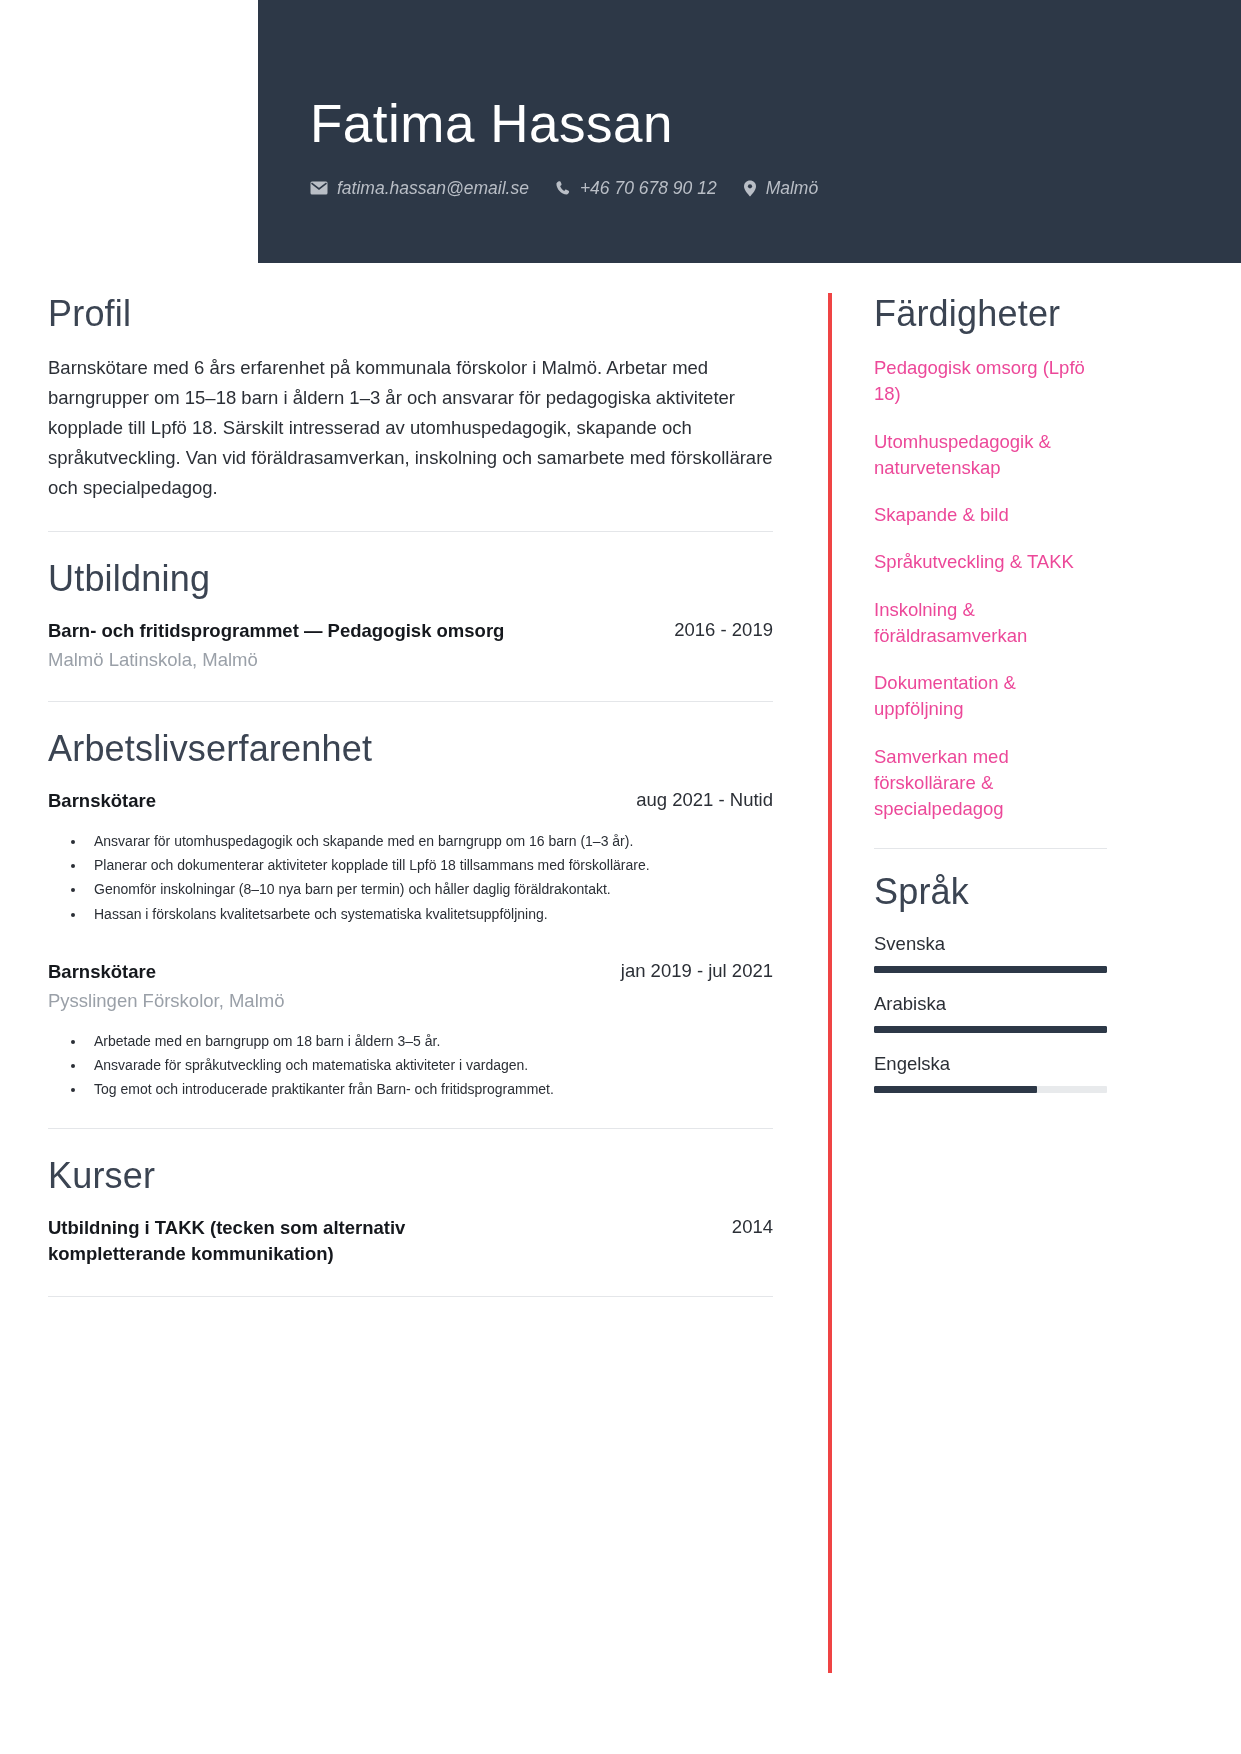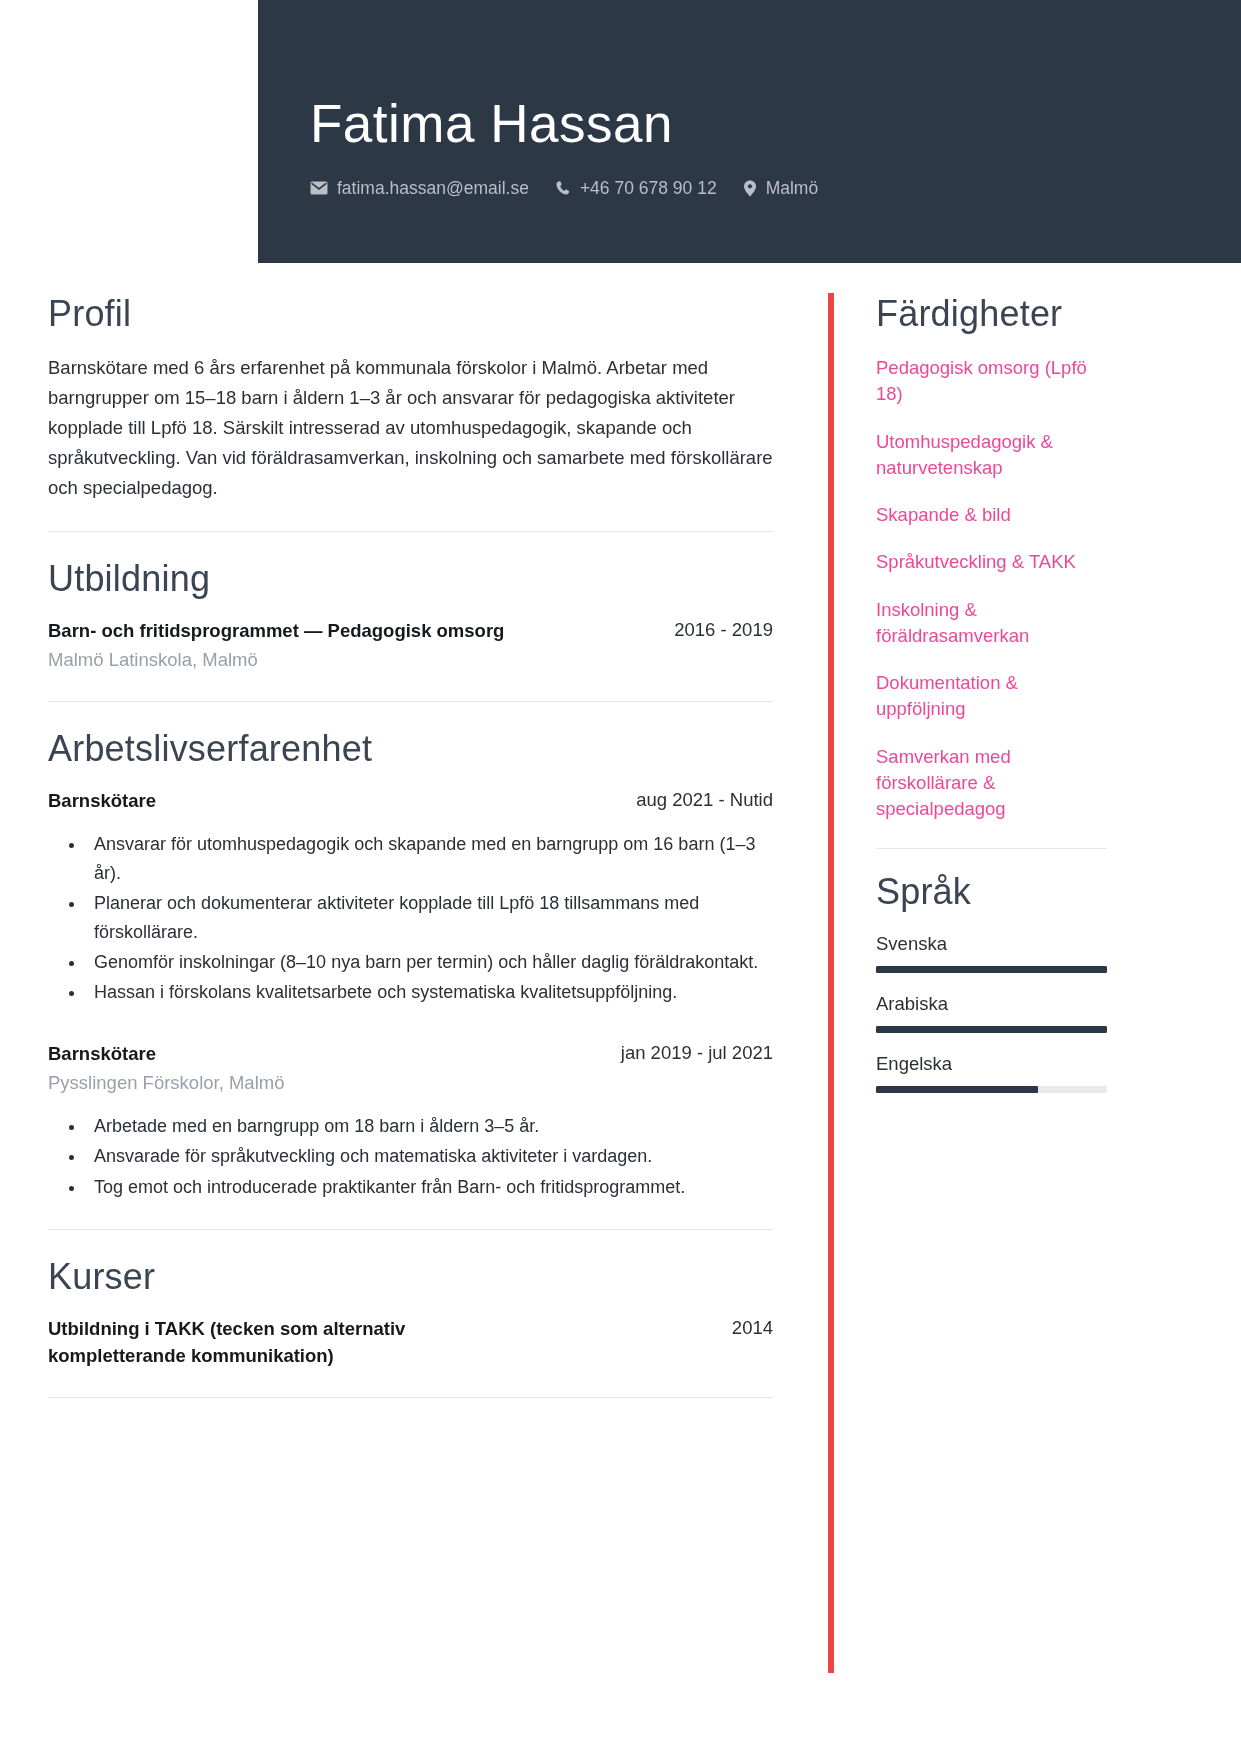--- a/index.html
+++ b/index.html
@@ -31,20 +31,21 @@
     font-size: 53px;
     font-weight: 300;
     letter-spacing: 0.5px;
     line-height: 1.05;
   }
   .contact-row {
     display: flex;
     align-items: center;
     gap: 26px;
     margin-top: 26px;
+    font-style: italic;
   }
   .contact-item {
     display: flex;
     align-items: center;
     gap: 9px;
     color: #b9bec6;
     font-size: 17.5px;
     font-weight: 300;
     white-space: nowrap;
   }
@@ -59,21 +60,21 @@
     display: flex;
     padding: 30px 0 0 0;
   }
   .col-main {
     width: 828px;
     padding: 0 55px 0 48px;
   }
   .col-side {
     width: 331px;
     padding: 0 52px 0 42px;
-    border-left: 6px solid #ef4444;
+    border-left: 4px solid #ef4444;
     min-height: 1380px;
   }
 
   
   .sec-title {
     font-size: 36px;
     font-weight: 300;
     color: #3b4452;
     letter-spacing: 0.2px;
     margin: 0 0 18px 0;
@@ -121,21 +122,21 @@
     font-weight: 300;
     color: #9aa0a8;
     margin-top: 3px;
     line-height: 1.4;
   }
   .bullets {
     margin: 16px 0 0 38px;
     padding: 0;
   }
   .bullets li {
-    font-size: 18px;
+    font-size: 14px;
     line-height: 1.58;
     color: #2b2f36;
     font-weight: 300;
     margin-bottom: 2px;
     padding-left: 8px;
   }
   .entry-gap { height: 30px; }
 
   
   .skill-item {

